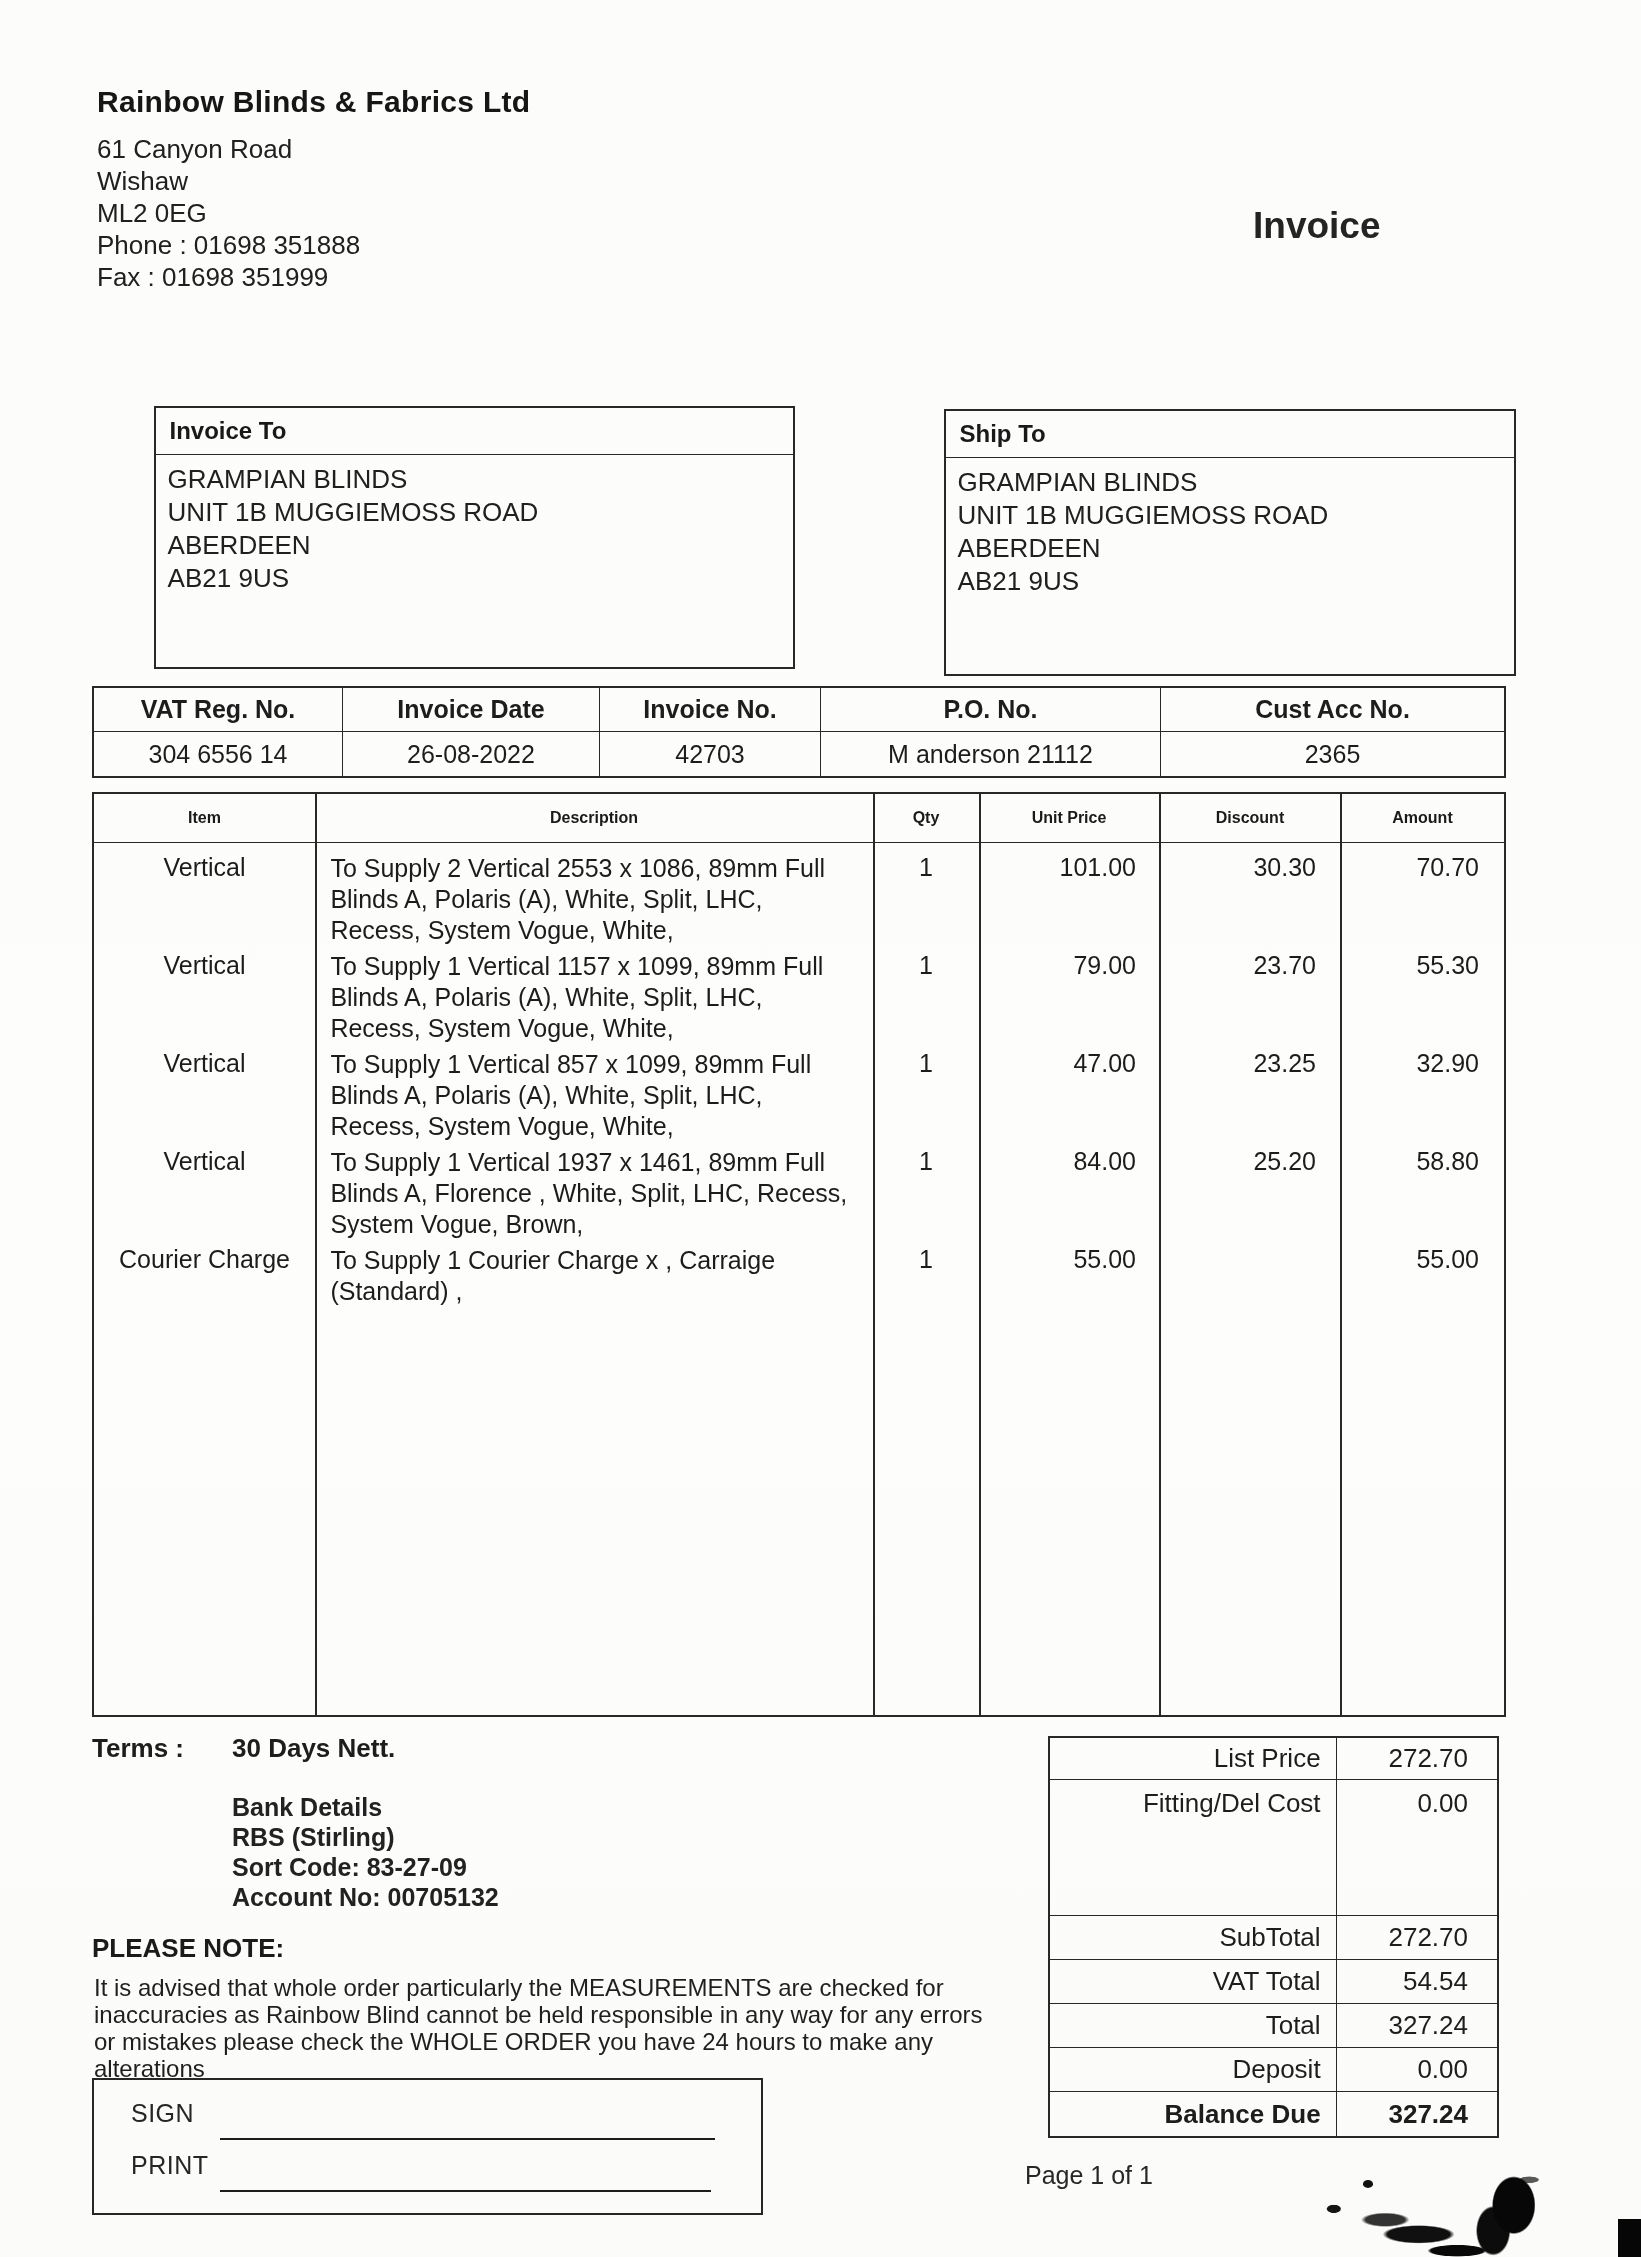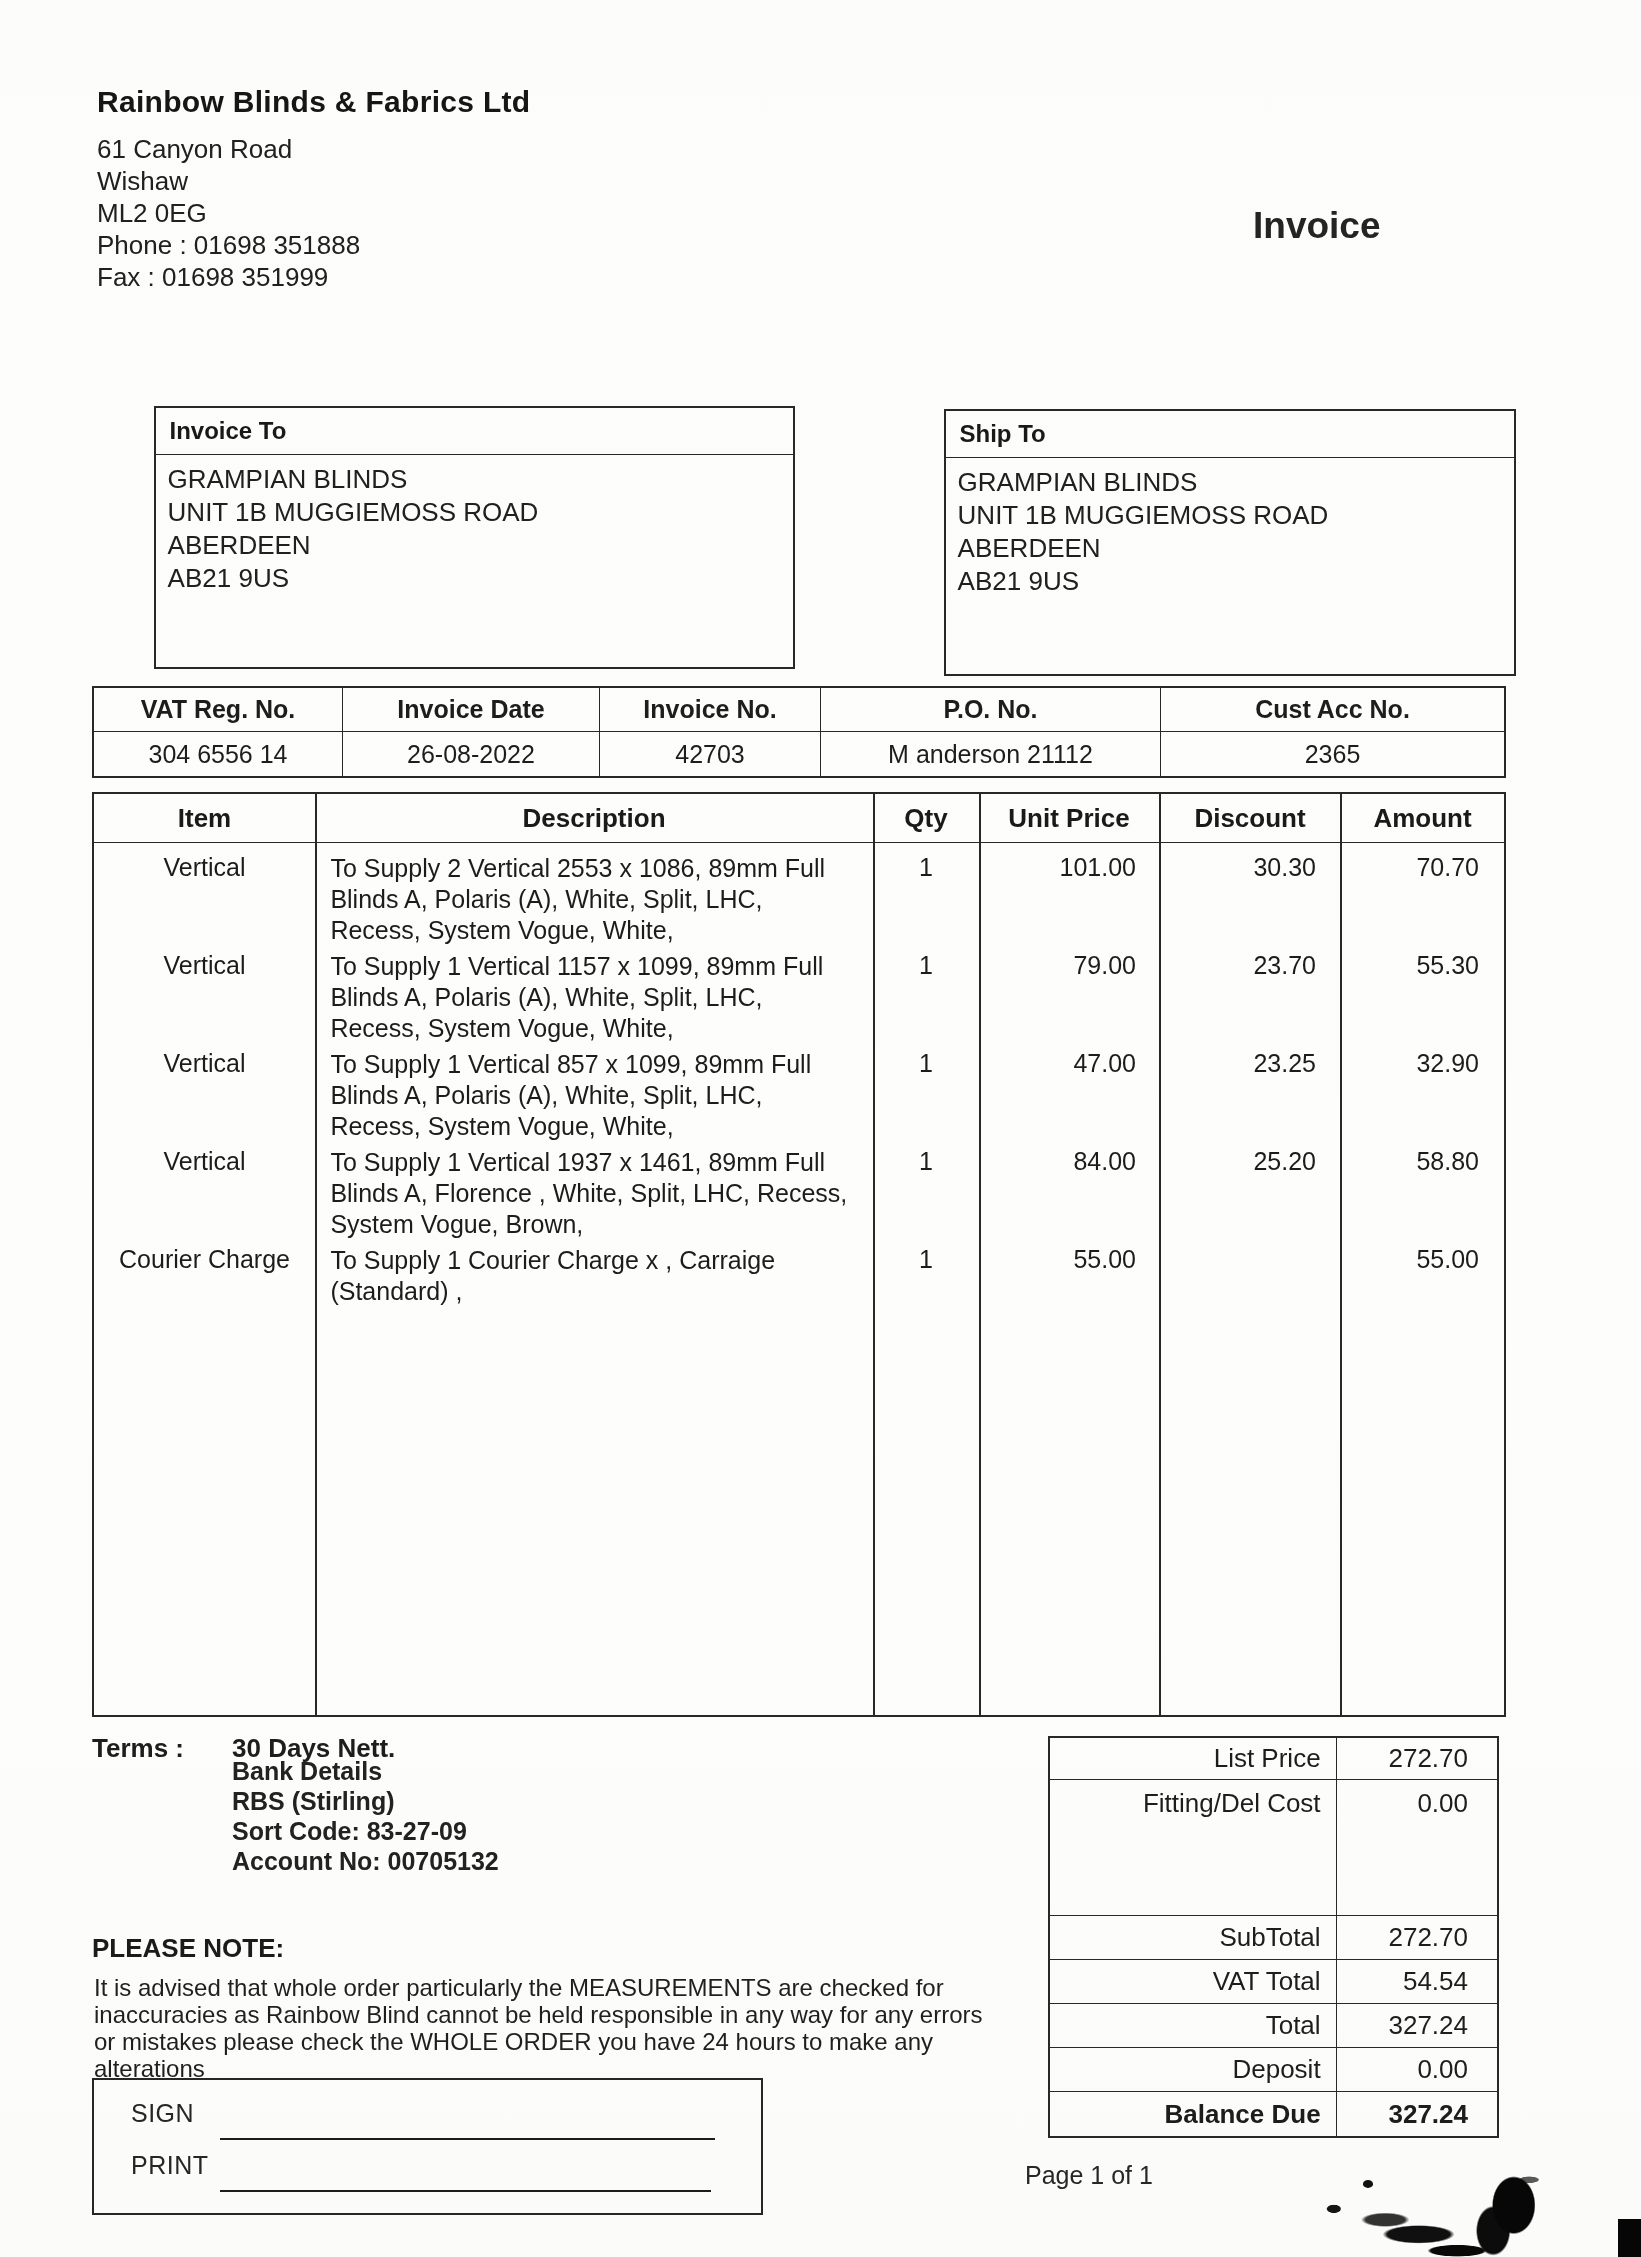--- a/index.html
+++ b/index.html
@@ -28,34 +28,34 @@
   .info-table{position:absolute;left:92px;top:686px;width:1414px;border:2.9px solid #282828;box-sizing:border-box;}
   .info-row{display:flex;height:43px;}
   .info-row.hdr{border-bottom:1.9px solid #282828;font-weight:bold;}
   .info-cell{display:flex;align-items:center;justify-content:center;font-size:25px;box-sizing:border-box;border-right:1.9px solid #282828;color:#1d1d1d;}
   .info-cell:last-child{border-right:none;}
   .ic0{width:249px;}.ic1{width:257px;}.ic2{width:221px;}.ic3{width:340px;}.ic4{flex:1;}
   
   .items-table{position:absolute;left:92px;top:792px;width:1414px;height:925px;border:2.9px solid #282828;box-sizing:border-box;}
   .vl{position:absolute;top:0;bottom:0;width:1.9px;background:#282828;}
   .vl1{left:221px;}.vl2{left:779px;}.vl3{left:885px;}.vl4{left:1065px;}.vl5{left:1246px;}
-  .items-header{display:flex;height:48px;border-bottom:1.9px solid #282828;font-weight:bold;font-size:26px;align-items:center;color:#1a1a1a;}
+  .items-header{display:flex;height:48px;border-bottom:1.9px solid #282828;font-weight:bold;font-size:16px;align-items:center;color:#1a1a1a;}
   .items-header > div{text-align:center;}
   .hc0{width:221px;}.hc1{width:558px;}.hc2{width:106px;}.hc3{width:180px;}.hc4{width:182px;}.hc5{flex:1;}
   .item-row{display:flex;height:98px;font-size:25px;}
   .c-item{width:221px;text-align:center;padding-top:9.7px;box-sizing:border-box;}
   .c-desc{width:558px;padding:9.7px 16.4px 0 15.4px;box-sizing:border-box;line-height:31px;text-align:left;}
   .c-qty{width:106px;text-align:center;padding-top:9.7px;box-sizing:border-box;}
   .c-price{width:180px;text-align:right;padding:9.7px 23px 0 0;box-sizing:border-box;}
   .c-disc{width:182px;text-align:right;padding:9.7px 25px 0 0;box-sizing:border-box;}
   .c-amt{flex:1;text-align:right;padding:9.7px 25px 0 0;box-sizing:border-box;}
   
   .terms-line{position:absolute;left:92px;top:1733px;font-size:26px;font-weight:bold;color:#1d1d1d;}
   .terms-value{position:absolute;left:232px;top:1733px;font-size:26px;font-weight:bold;color:#1d1d1d;}
-  .bank-details{position:absolute;left:232px;top:1756px;font-size:25px;font-weight:bold;line-height:30px;color:#222;}
+  .bank-details{position:absolute;left:232px;top:1792px;font-size:25px;font-weight:bold;line-height:30px;color:#222;}
   .please-note{position:absolute;left:92px;top:1933px;font-size:26px;font-weight:bold;color:#1b1b1b;}
   .note-text{position:absolute;left:94px;top:1974px;width:903px;font-size:24px;line-height:27px;color:#1f1f1f;}
   
   .totals-box{position:absolute;left:1048px;top:1736px;width:451px;border:2.9px solid #282828;box-sizing:border-box;background:transparent;}
   .t-row{display:flex;align-items:center;border-bottom:1.9px solid #282828;font-size:26px;color:#1d1d1d;}
   .t-row:last-child{border-bottom:none;}
   .t-label{width:286px;text-align:right;padding-right:15.4px;box-sizing:border-box;}
   .t-value{flex:1;align-self:stretch;display:flex;align-items:center;justify-content:flex-end;padding-right:29px;border-left:1.9px solid #282828;box-sizing:border-box;}
   .t-r0{height:41px;}
   .t-r1{height:135px;align-items:flex-start;}

